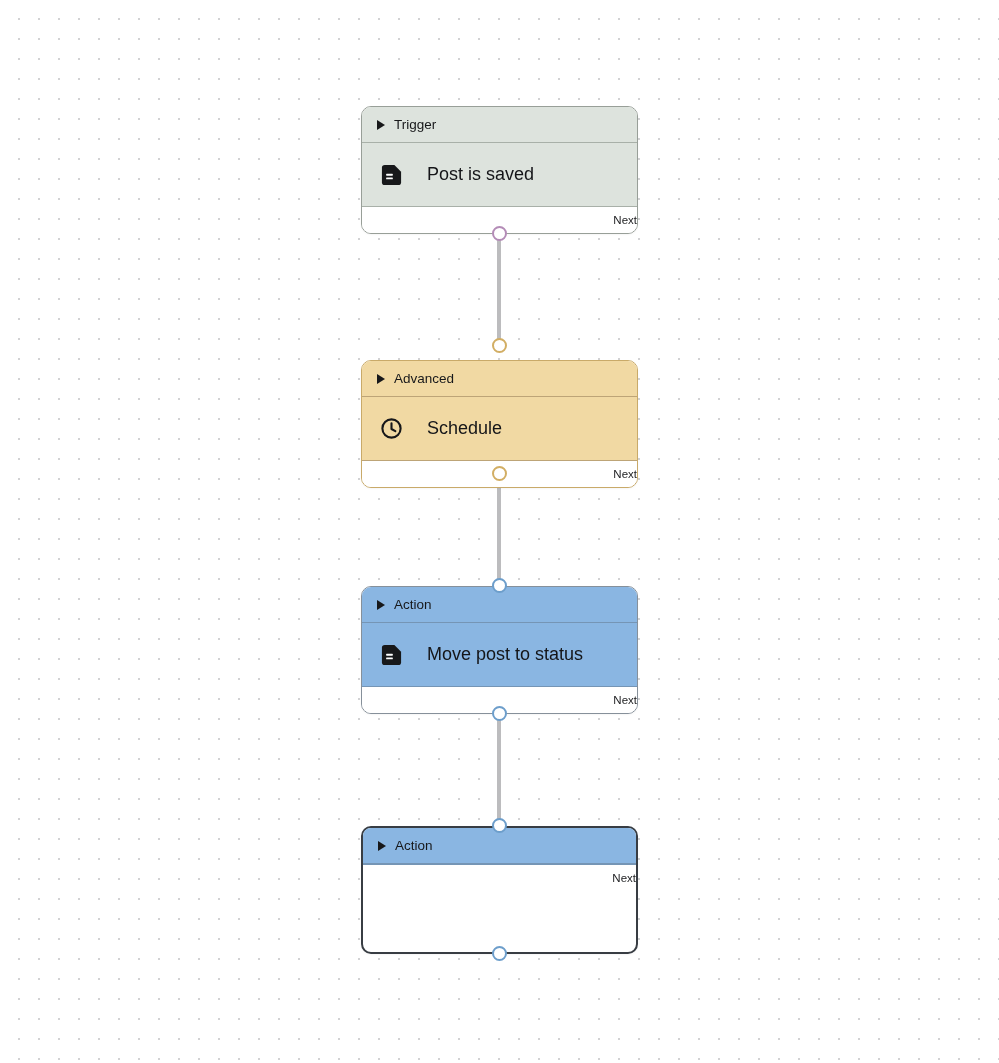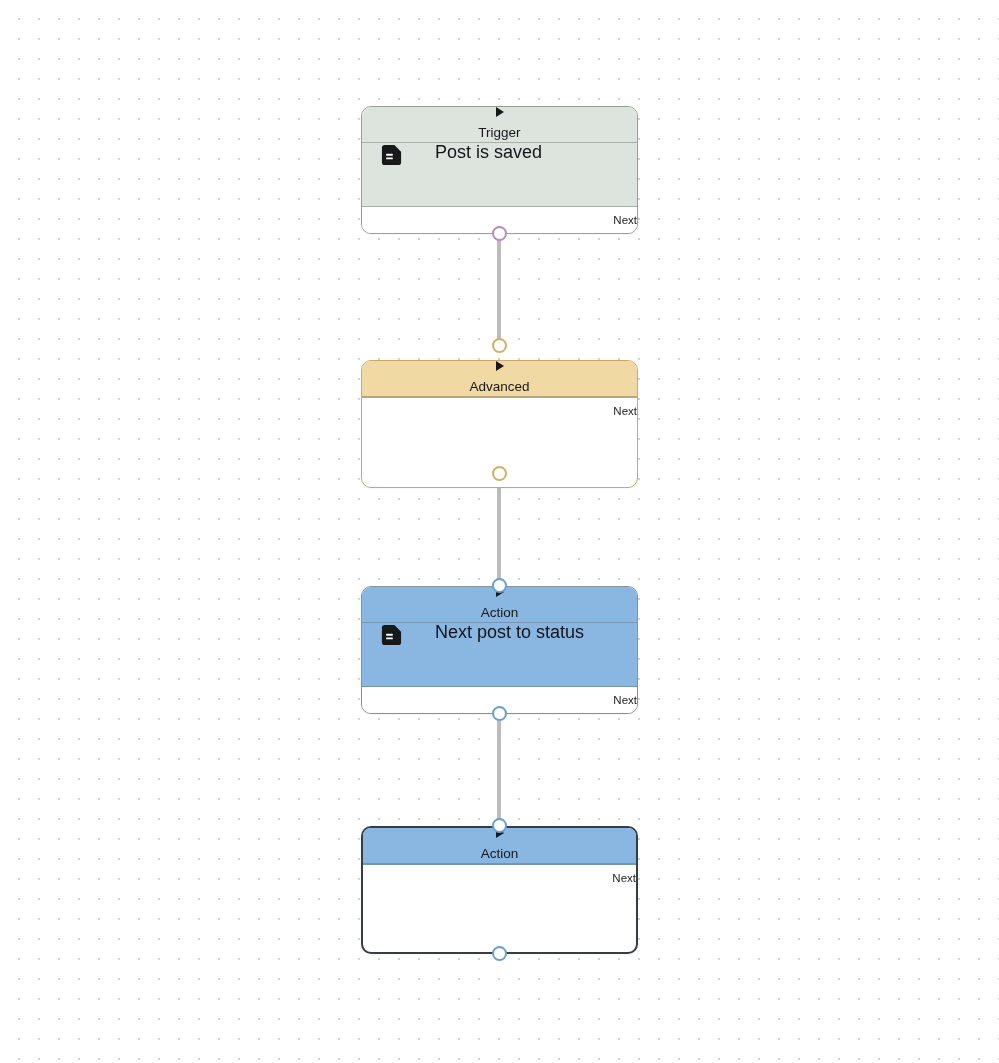--- a/index.html
+++ b/index.html
@@ -30,32 +30,32 @@
     box-shadow:0 1px 2px rgba(0,0,0,0.04);
   }
   .node.selected{border:2px solid #383d43;}
   .node-0{top:106px;}
   .node-1{top:360px;}
   .node-2{top:586px;}
   .node-3{top:826px;}
   .node-header{
     height:36px;box-sizing:border-box;display:flex;align-items:center;
     gap:9px;padding:0 15px;background:var(--fill);
-    border-bottom:1px solid var(--divider);cursor:pointer;flex-direction:column;
+    border-bottom:1px solid var(--divider);cursor:pointer;
   }
   .caret{
     width:0;height:0;flex:0 0 auto;
     border-left:8px solid #17181a;
     border-top:5px solid transparent;
     border-bottom:5px solid transparent;
   }
   .node-category{font-size:13.5px;color:#17181a;line-height:1;}
   .node-body{
-    height:63px;box-sizing:border-box;display:flex;align-items:flex-start;
-    gap:32px;padding:0 18px;background:var(--fill);cursor:pointer;
+    height:63px;box-sizing:border-box;display:flex;align-items:center;
+    gap:24px;padding:0 18px;background:var(--fill);cursor:pointer;
   }
   .node-icon{flex:0 0 auto;display:flex;align-items:center;}
   .node-title{font-size:18px;color:#141518;line-height:1.1;}
   .node-footer{
     height:28px;box-sizing:border-box;background:#ffffff;
     border-top:1px solid var(--divider);
     display:flex;align-items:flex-start;justify-content:flex-end;
     padding-top:8px;
   }
   .next-label{font-size:11.5px;font-weight:500;color:#1c1d1f;line-height:1;}
@@ -100,39 +100,48 @@
     <div class="node-footer">
       <span class="next-label">Next</span>
     </div>
   </div>
 
   <div class="node node-1" style="--fill: #f1d9a3; --border: #c9aa69; --divider: #bda477;">
     <div class="node-header">
       <span class="caret"></span>
       <span class="node-category">Advanced</span>
     </div>
+    <div class="node-body">
+      <span class="node-icon">
+        <svg width="23" height="23" viewBox="0 0 24 24" fill="none" stroke="#17181a" stroke-width="2.2">
+            <circle cx="12" cy="12" r="9.5"></circle>
+            <polyline points="12,6.5 12,12.5 16,14.8" stroke-linecap="round" stroke-linejoin="round"></polyline>
+          </svg>
+      </span>
+      <span class="node-title">Schedule</span>
+    </div>
     <div class="node-footer">
       <span class="next-label">Next</span>
     </div>
   </div>
 
   <div class="node node-2" style="--fill: #8ab6e2; --border: #86909a; --divider: #7595b5;">
     <div class="node-header">
       <span class="caret"></span>
       <span class="node-category">Action</span>
     </div>
     <div class="node-body">
       <span class="node-icon">
         <svg width="23" height="23" viewBox="0 0 24 24">
             <path fill="#17181a" d="M5 2h10l7 7v11a3 3 0 0 1-3 3H5a3 3 0 0 1-3-3V5a3 3 0 0 1 3-3z"></path>
             <rect x="6.4" y="11.2" width="7" height="2" rx="0.6" fill="#fff"></rect>
             <rect x="6.4" y="15" width="7" height="2" rx="0.6" fill="#fff"></rect>
           </svg>
       </span>
-      <span class="node-title">Next post to status</span>
+      <span class="node-title">Move post to status</span>
     </div>
     <div class="node-footer">
       <span class="next-label">Next</span>
     </div>
   </div>
 
   <div class="node node-3 selected" style="--fill: #8ab6e2; --border: #383d43; --divider: #7595b5;">
     <div class="node-header">
       <span class="caret"></span>
       <span class="node-category">Action</span>

